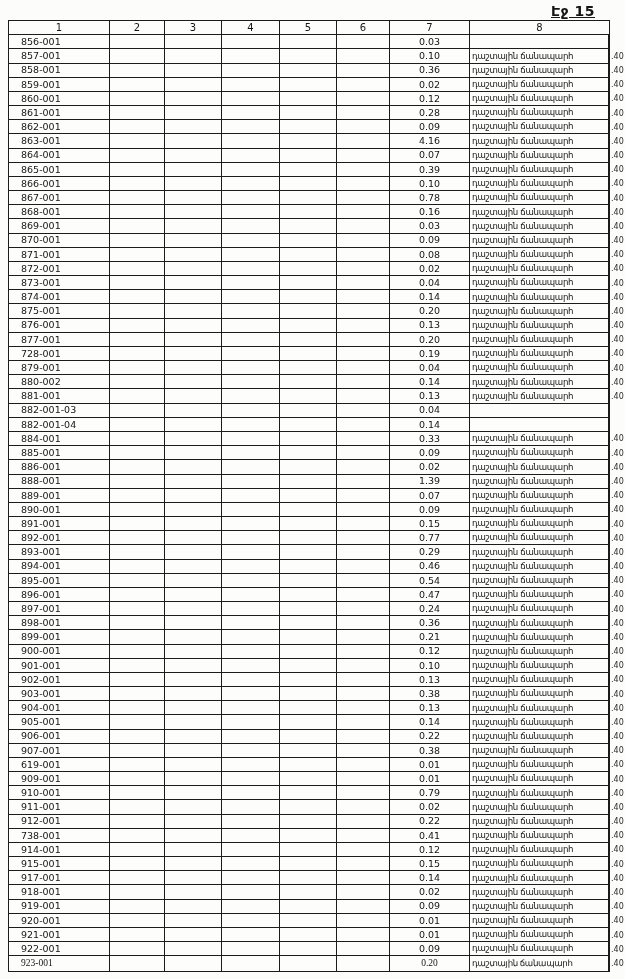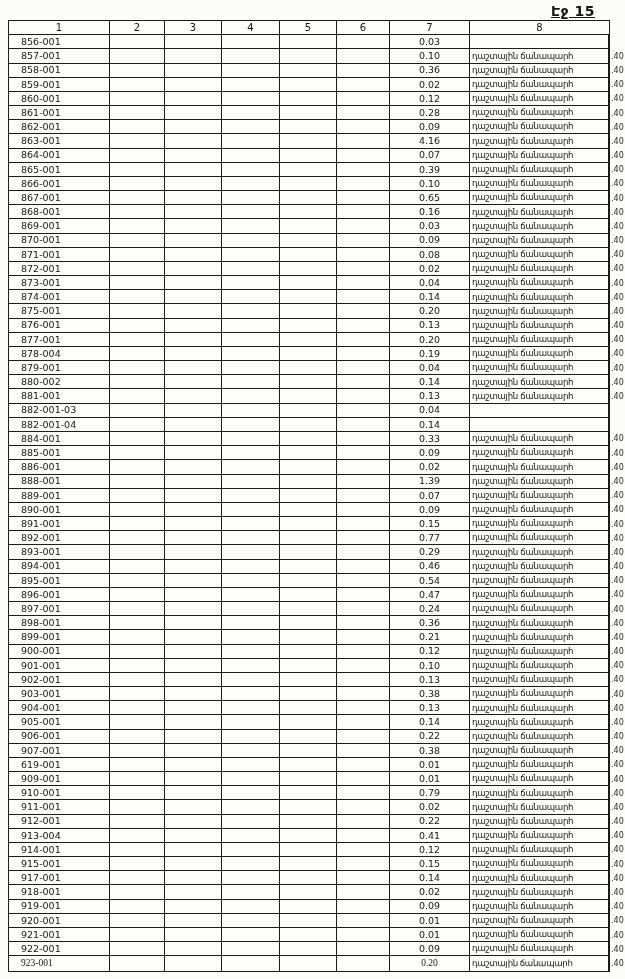--- a/index.html
+++ b/index.html
@@ -213,21 +213,21 @@
     <span class="frag">.40</span>
   </div>
 
   <div class="row">
     <div class="cell c1">867-001</div>
     <div class="cell"></div>
     <div class="cell"></div>
     <div class="cell"></div>
     <div class="cell"></div>
     <div class="cell"></div>
-    <div class="cell c7">0.65</div>
+    <div class="cell c7">0.78</div>
     <div class="cell c8">դաշտային ճանապարհ</div>
     <span class="frag">.40</span>
   </div>
 
   <div class="row">
     <div class="cell c1">868-001</div>
     <div class="cell"></div>
     <div class="cell"></div>
     <div class="cell"></div>
     <div class="cell"></div>
@@ -339,21 +339,21 @@
     <div class="cell"></div>
     <div class="cell"></div>
     <div class="cell"></div>
     <div class="cell"></div>
     <div class="cell c7">0.20</div>
     <div class="cell c8">դաշտային ճանապարհ</div>
     <span class="frag">.40</span>
   </div>
 
   <div class="row">
-    <div class="cell c1">878-004</div>
+    <div class="cell c1">728-001</div>
     <div class="cell"></div>
     <div class="cell"></div>
     <div class="cell"></div>
     <div class="cell"></div>
     <div class="cell"></div>
     <div class="cell c7">0.19</div>
     <div class="cell c8">դաշտային ճանապարհ</div>
     <span class="frag">.40</span>
   </div>
 
@@ -747,21 +747,21 @@
     <div class="cell"></div>
     <div class="cell"></div>
     <div class="cell"></div>
     <div class="cell"></div>
     <div class="cell c7">0.22</div>
     <div class="cell c8">դաշտային ճանապարհ</div>
     <span class="frag">.40</span>
   </div>
 
   <div class="row">
-    <div class="cell c1">913-004</div>
+    <div class="cell c1">738-001</div>
     <div class="cell"></div>
     <div class="cell"></div>
     <div class="cell"></div>
     <div class="cell"></div>
     <div class="cell"></div>
     <div class="cell c7">0.41</div>
     <div class="cell c8">դաշտային ճանապարհ</div>
     <span class="frag">.40</span>
   </div>
 

